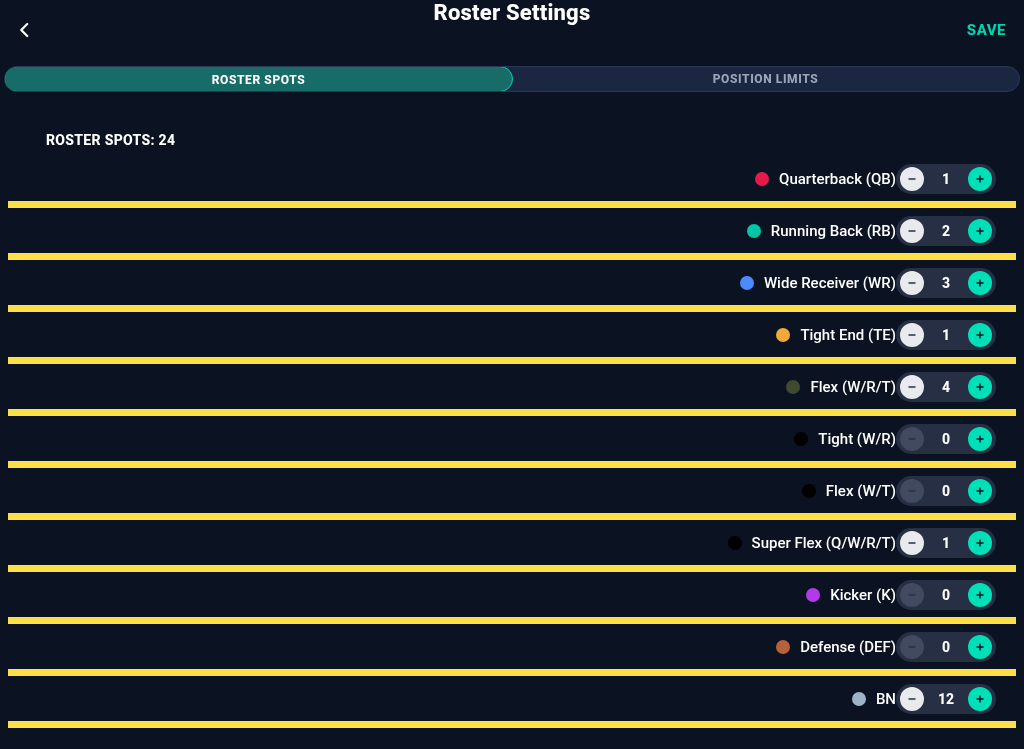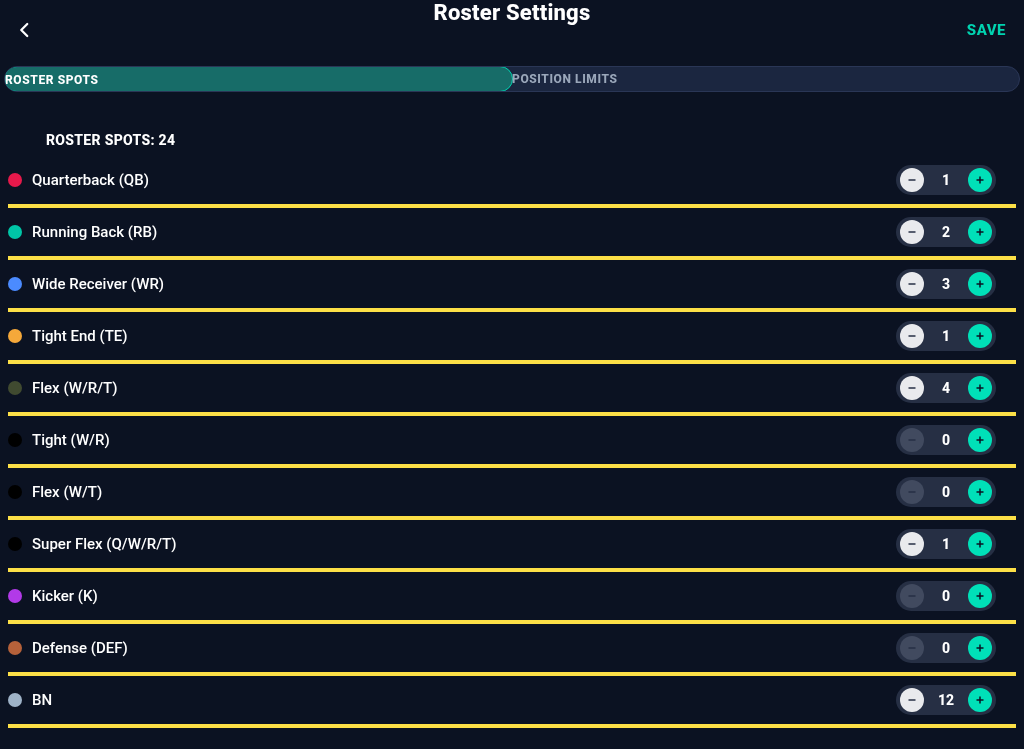--- a/index.html
+++ b/index.html
@@ -52,21 +52,21 @@
     display: flex;
     margin: 6px 4px 0 4px;
     border-radius: 22px;
     background: #1b2640;
     border: 1px solid #2a3656;
     overflow: hidden;
     height: 26px;
   }
   .tab {
     flex: 1;
-    text-align: left;
+    text-align: center;
     font-size: 12px;
     font-weight: 800;
     letter-spacing: 0.6px;
     line-height: 24px;
     color: #9aa7ba;
     cursor: pointer;
   }
   .tab.active {
     background: #176c68;
     border: 1px solid #00d3b0;
@@ -81,23 +81,23 @@
     letter-spacing: 0.3px;
     padding: 40px 8px 8px 8px;
     margin-left: 38px;
   }
   .rows {
     padding: 0 8px;
   }
   .row {
     display: flex;
     align-items: center;
-    justify-content: space-between;
+    justify-content: flex-end;
     height: 52px;
-    border-bottom: 4px solid #fde047;
+    border-bottom: 7px solid #fde047;
     padding: 0 20px 0 0;
   }
   .row-left {
     display: flex;
     align-items: center;
     gap: 10px;
   }
   .dot {
     width: 14px;
     height: 14px;

